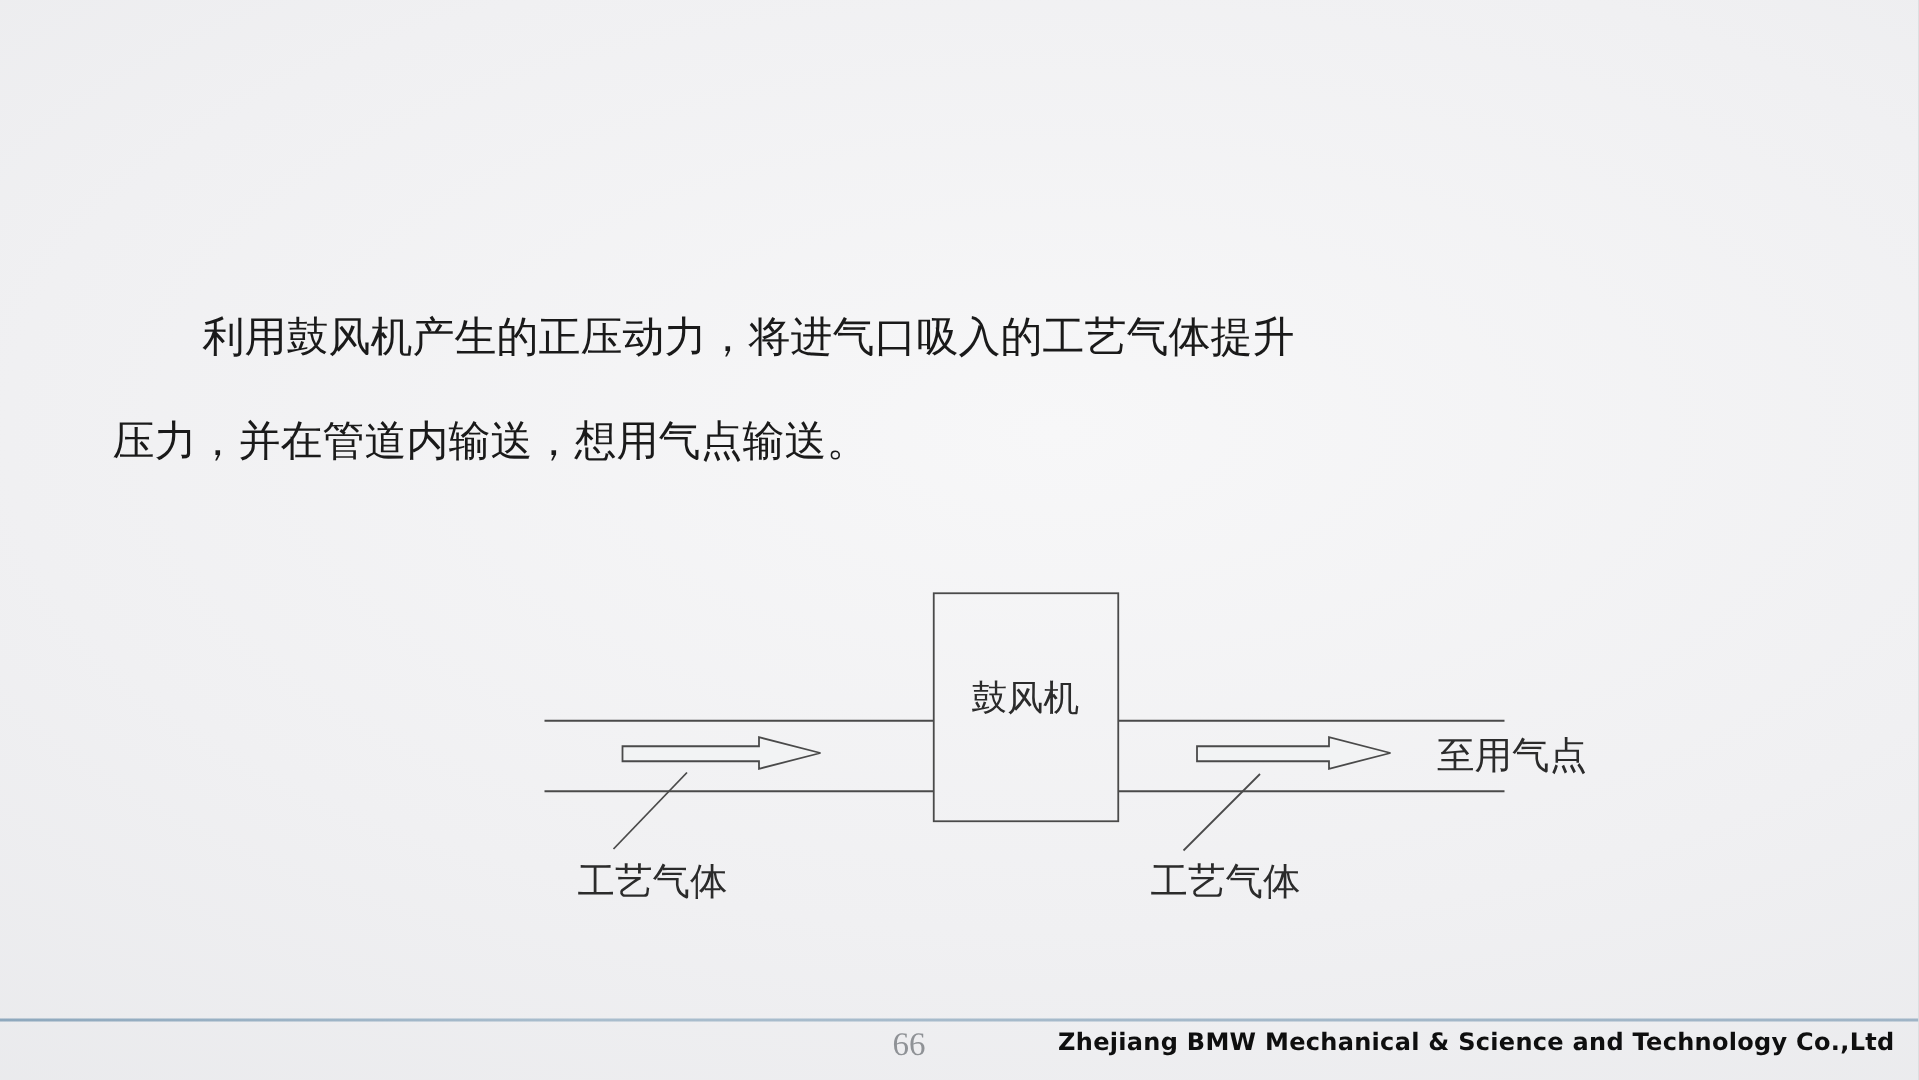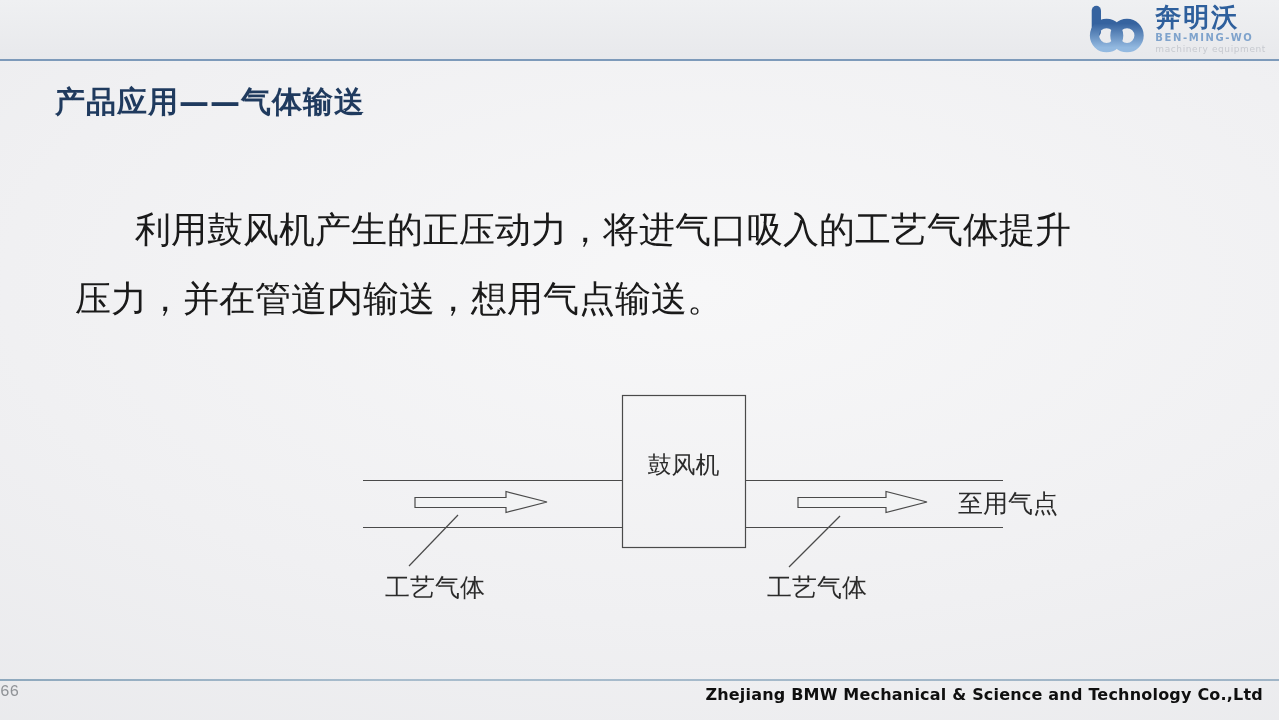--- a/index.html
+++ b/index.html
@@ -20,71 +20,50 @@
   .brand-en { font-size:10px; font-weight:bold; color:#7fa3cc; letter-spacing:1.6px; margin-top:2px; white-space:nowrap; }
   .tagline  { font-size:9px; color:#c7cad0; letter-spacing:0.6px; margin-top:1px; text-align:right; white-space:nowrap; }
 
   .title {
     position:absolute; left:55px; top:82px; margin:0;
     font-size:30px; font-weight:bold; color:#1f3a5e; letter-spacing:1px; white-space:nowrap;
   }
 
   .body-line {
     position:absolute; font-family:Liberation Serif, serif;
-    font-size:36px; color:#1a1a1a; white-space:nowrap;text-align:center;
+    font-size:28px; color:#1a1a1a; white-space:nowrap;text-align:center;
   }
   .line1 { left:135px; top:206px; }
   .line2 { left:75px;  top:263px;margin-top:12px; }
 
   .diagram { position:absolute; left:350px; top:380px; width:720px; height:230px; }
   .diagram line, .diagram rect { stroke:#4a4a4a; stroke-width:1.2; fill:none; }
   .diagram .arrow { stroke:#4a4a4a; stroke-width:1.2; fill:#f2f3f4; }
   .dtext { font-family:"DejaVu Sans","Liberation Sans",sans-serif; font-size:25px; fill:#2b2b2b; }
   .mid { text-anchor:middle; font-size:24px; }
 
   .footer-rule {
     position:absolute; left:0; top:679px; width:100%; height:2px;
     background: linear-gradient(90deg,#8ea8bd 0%,#a9bdcd 30%,#9fb4c6 100%);
   }
   .page-number {
-    position:absolute; left:0; top:683px; width:1212px; 
-    font-family:Liberation Mono, monospace; font-size:16px; color:#8f9296;
+    position:absolute; left:0; top:683px; width:1212px; text-align:center;
+    font-family:Liberation Serif, serif; font-size:22px; color:#8f9296;
   }
   .company {
     position:absolute; right:16px; top:685px;
     font-size:16px; font-weight:bold; color:#0f0f0f; letter-spacing:0.2px; white-space:nowrap;
   }
 </style>
 </head>
 <body>
 
 <div class="slide">
 
-  <div class="header-band">
-    <div class="logo">
-      <svg class="logo-mark" viewBox="0 0 64 56">
-        <defs>
-          <linearGradient id="lg" x1="0" y1="0" x2="0" y2="1">
-            <stop offset="0" stop-color="#36639f"></stop>
-            <stop offset="1" stop-color="#93b9e0"></stop>
-          </linearGradient>
-        </defs>
-        <path d="M13,7 L13,30" stroke="#36639f" stroke-width="10" stroke-linecap="round" fill="none"></path>
-        <circle cx="24" cy="34" r="13" fill="none" stroke="url(#lg)" stroke-width="10"></circle>
-        <circle cx="46" cy="34" r="13" fill="none" stroke="url(#lg)" stroke-width="10"></circle>
-      </svg>
-      <div class="logo-text">
-        <div class="brand-cn">奔明沃</div>
-        <div class="brand-en">BEN-MING-WO</div>
-        <div class="tagline">machinery equipment</div>
-      </div>
-    </div>
-  </div>
 
-  <h1 class="title">产品应用——气体输送</h1>
 
   <div class="body-line line1">利用鼓风机产生的正压动力，将进气口吸入的工艺气体提升</div>
   <div class="body-line line2">压力，并在管道内输送，想用气点输送。</div>
 
   <svg class="diagram" viewBox="350 380 720 230">
 
     <rect x="622.5" y="395.5" width="123" height="152"></rect>
     <text x="683.5" y="473" class="dtext mid">鼓风机</text>
 
     <line x1="363" y1="480.5" x2="622" y2="480.5"></line>

